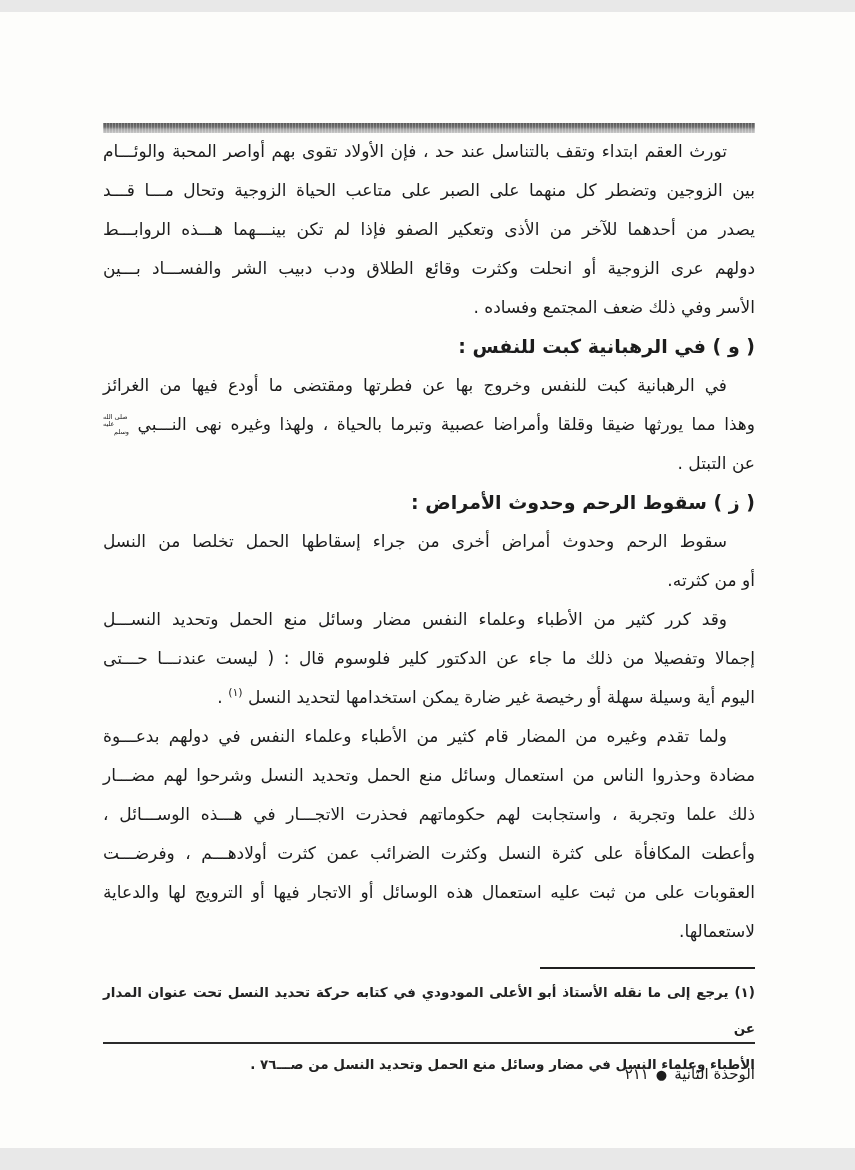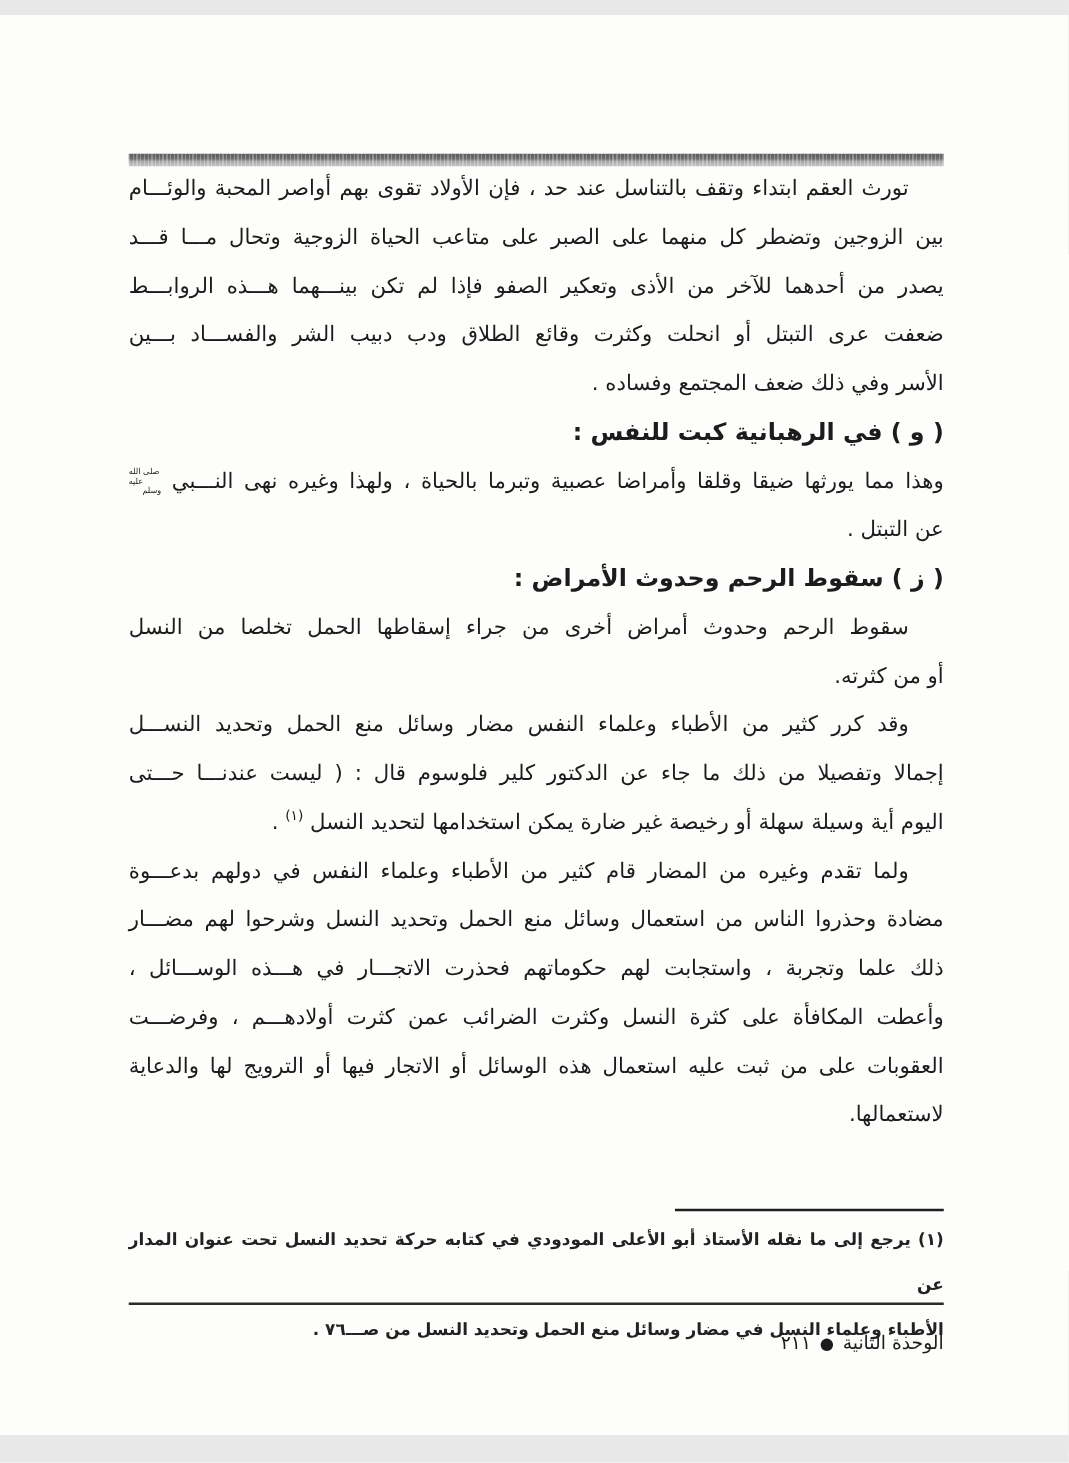--- a/index.html
+++ b/index.html
@@ -57,27 +57,28 @@
 <div class="sheet">
 
   <div class="top-band"></div>
 
   <div class="body-text">
 
     <div>
       <div class="ln indent">تورث العقم ابتداء وتقف بالتناسل عند حد ، فإن الأولاد تقوى بهم أواصر المحبة والوئـــام</div>
       <div class="ln">بين الزوجين وتضطر كل منهما على الصبر على متاعب الحياة الزوجية وتحال مـــا قـــد</div>
       <div class="ln">يصدر من أحدهما للآخر من الأذى وتعكير الصفو فإذا لم تكن بينـــهما هـــذه الروابـــط</div>
-      <div class="ln">ضعفت عرى التبتل أو انحلت وكثرت وقائع الطلاق ودب دبيب الشر والفســـاد بـــين</div>
+      <div class="ln">دولهم عرى الزوجية أو انحلت وكثرت وقائع الطلاق ودب دبيب الشر والفســـاد بـــين</div>
       <div class="ln-last">الأسر وفي ذلك ضعف المجتمع وفساده .</div>
     </div>
 
     <div class="heading">( و ) في الرهبانية كبت للنفس :</div>
 
     <div>
+      <div class="ln indent">في الرهبانية كبت للنفس وخروج بها عن فطرتها ومقتضى ما أودع فيها من الغرائز</div>
       <div class="ln">
         <span>وهذا مما يورثها ضيقا وقلقا وأمراضا عصبية وتبرما بالحياة ، ولهذا وغيره نهى النـــبي</span>
         <span class="saw">صلى الله عليه وسلم</span>
       </div>
       <div class="ln-last">عن التبتل .</div>
     </div>
 
     <div class="heading">( ز ) سقوط الرحم وحدوث الأمراض :</div>
 
     <div>

